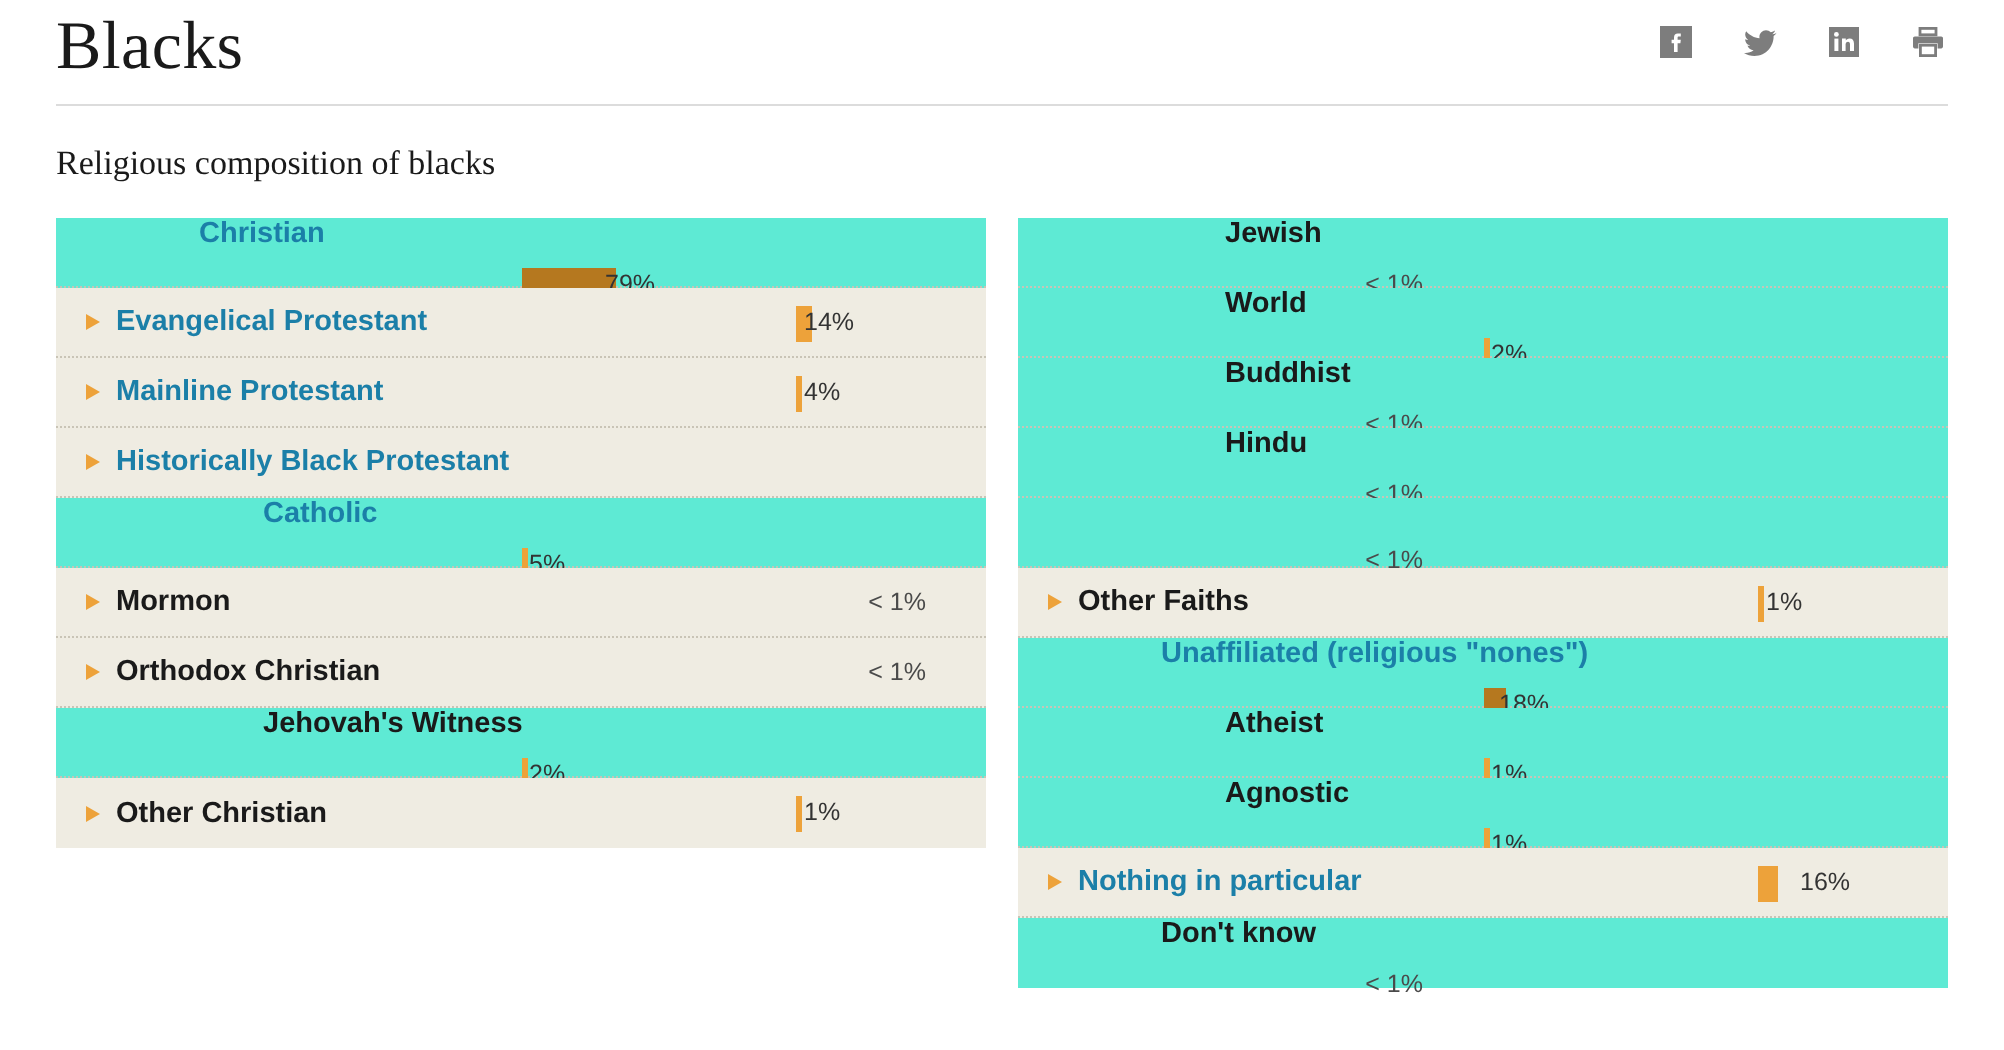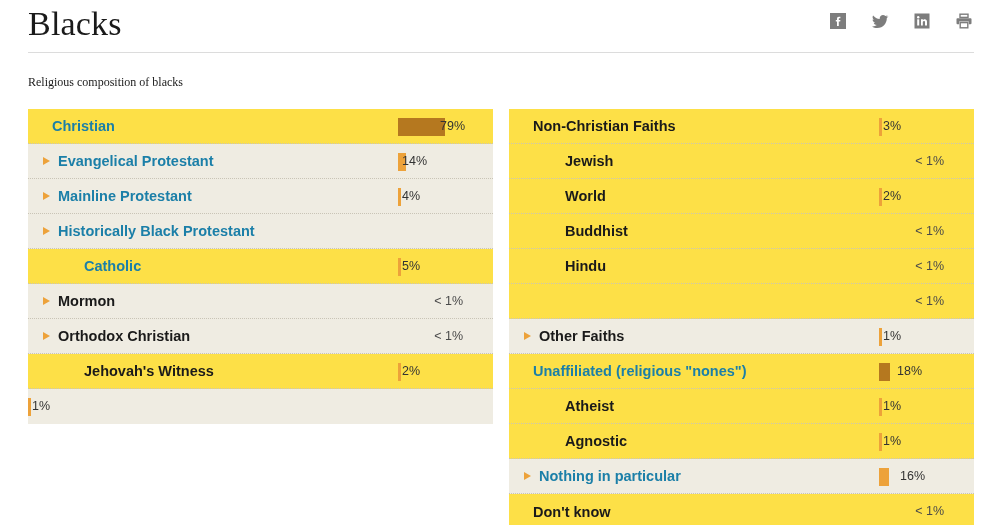--- a/index.html
+++ b/index.html
@@ -49,21 +49,21 @@
     display: block;
     cursor: pointer;
   }
   .social-icon svg { display: block; }
 
   
   #chart-subtitle {
     margin: 0;
     padding: 18px 28px 0 28px;
     font-family: "Liberation Serif", serif;
-    font-size: 12px;
+    font-size: 17px;
     font-weight: normal;
     color: #1a1a1a;
     line-height: 22px;
   }
 
   
   #chart-body {
     position: relative;
     margin: 16px 28px 0 28px;
     display: flex;
@@ -77,21 +77,21 @@
   
   .chart-row {
     position: relative;
     height: 35px;
     border-bottom: 1px dotted #c9c4b6;
     display: flex;
     align-items: center;
     box-sizing: border-box;
   }
   .chart-row.shaded { background: #efece2; }
-  .chart-row.plain  { background: #fde047; }
+  .chart-row.plain  { background: #5eead4; flex-direction: column; }
   .chart-row.no-rule { border-bottom: none; }
 
   .row-label-wrap {
     flex: 0 0 auto;
     display: flex;
     align-items: center;
     width: 370px;
     box-sizing: border-box;
     overflow: hidden;
   }
@@ -269,100 +269,94 @@
         <div class="row-label-wrap">
           <span class="expander no-arrow"></span>
           <span class="row-label static indent-2">Jehovah's Witness</span>
         </div>
         <div class="bar-zone">
           <div class="bar  hairline" style="width: 3px;"></div>
           <span class="bar-value inline" style="left: 0px;">2%</span>
         </div>
       </div>
       <div class="chart-row lvl-1 shaded no-rule">
+        <div class="row-label-wrap">
+          <span class="expander has-arrow"></span>
+          <span class="row-label static">Other Christian</span>
+        </div>
         <div class="bar-zone">
           <div class="bar  hairline" style="width: 3px;"></div>
           <span class="bar-value inline" style="left: 0px;">1%</span>
         </div>
       </div>
     </div>
   <div class="chart-column" id="right-column">
+      <div class="chart-row lvl-1 plain">
+        <div class="row-label-wrap">
+          <span class="expander no-arrow"></span>
+          <span class="row-label static indent-2">Jewish</span>
+        </div>
+        <div class="bar-zone">
+          <span class="bar-value faint">&lt; 1%</span>
+        </div>
+      </div>
+      <div class="chart-row lvl-1 plain">
+        <div class="row-label-wrap">
+          <span class="expander no-arrow"></span>
+          <span class="row-label static indent-2">World</span>
+        </div>
+        <div class="bar-zone">
+          <div class="bar  hairline" style="width: 3px;"></div>
+          <span class="bar-value inline" style="left: 0px;">2%</span>
+        </div>
+      </div>
+      <div class="chart-row lvl-1 plain">
+        <div class="row-label-wrap">
+          <span class="expander no-arrow"></span>
+          <span class="row-label static indent-2">Buddhist</span>
+        </div>
+        <div class="bar-zone">
+          <span class="bar-value faint">&lt; 1%</span>
+        </div>
+      </div>
+      <div class="chart-row lvl-1 plain">
+        <div class="row-label-wrap">
+          <span class="expander no-arrow"></span>
+          <span class="row-label static indent-2">Hindu</span>
+        </div>
+        <div class="bar-zone">
+          <span class="bar-value faint">&lt; 1%</span>
+        </div>
+      </div>
+      <div class="chart-row lvl-1 plain">
+        <div class="row-label-wrap">
+          <span class="expander no-arrow"></span>
+        </div>
+        <div class="bar-zone">
+          <span class="bar-value faint">&lt; 1%</span>
+        </div>
+      </div>
+      <div class="chart-row lvl-1 shaded">
+        <div class="row-label-wrap">
+          <span class="expander has-arrow"></span>
+          <span class="row-label static">Other Faiths</span>
+        </div>
+        <div class="bar-zone">
+          <div class="bar  hairline" style="width: 3px;"></div>
+          <span class="bar-value inline" style="left: 0px;">1%</span>
+        </div>
+      </div>
       <div class="chart-row lvl-0 plain">
         <div class="row-label-wrap">
           <span class="expander no-arrow"></span>
-          <span class="row-label static">Non-Christian Faiths</span>
-        </div>
-        <div class="bar-zone">
-          <div class="bar  hairline" style="width: 3px;"></div>
-          <span class="bar-value inline" style="left: 0px;">3%</span>
-        </div>
-      </div>
-      <div class="chart-row lvl-1 plain">
-        <div class="row-label-wrap">
-          <span class="expander no-arrow"></span>
-          <span class="row-label static indent-2">Jewish</span>
-        </div>
-        <div class="bar-zone">
-          <span class="bar-value faint">&lt; 1%</span>
-        </div>
-      </div>
-      <div class="chart-row lvl-1 plain">
-        <div class="row-label-wrap">
-          <span class="expander no-arrow"></span>
-          <span class="row-label static indent-2">World</span>
-        </div>
-        <div class="bar-zone">
-          <div class="bar  hairline" style="width: 3px;"></div>
-          <span class="bar-value inline" style="left: 0px;">2%</span>
-        </div>
-      </div>
-      <div class="chart-row lvl-1 plain">
-        <div class="row-label-wrap">
-          <span class="expander no-arrow"></span>
-          <span class="row-label static indent-2">Buddhist</span>
-        </div>
-        <div class="bar-zone">
-          <span class="bar-value faint">&lt; 1%</span>
-        </div>
-      </div>
-      <div class="chart-row lvl-1 plain">
-        <div class="row-label-wrap">
-          <span class="expander no-arrow"></span>
-          <span class="row-label static indent-2">Hindu</span>
-        </div>
-        <div class="bar-zone">
-          <span class="bar-value faint">&lt; 1%</span>
-        </div>
-      </div>
-      <div class="chart-row lvl-1 plain">
-        <div class="row-label-wrap">
-          <span class="expander no-arrow"></span>
-        </div>
-        <div class="bar-zone">
-          <span class="bar-value faint">&lt; 1%</span>
-        </div>
-      </div>
-      <div class="chart-row lvl-1 shaded">
-        <div class="row-label-wrap">
-          <span class="expander has-arrow"></span>
-          <span class="row-label static">Other Faiths</span>
-        </div>
-        <div class="bar-zone">
-          <div class="bar  hairline" style="width: 3px;"></div>
-          <span class="bar-value inline" style="left: 0px;">1%</span>
-        </div>
-      </div>
-      <div class="chart-row lvl-0 plain">
-        <div class="row-label-wrap">
-          <span class="expander no-arrow"></span>
           <span class="row-label link">Unaffiliated (religious "nones")</span>
         </div>
         <div class="bar-zone">
           <div class="bar parent" style="width: 11px;"></div>
-          <span class="bar-value inline" style="left: 14px;">18%</span>
+          <span class="bar-value inline" style="left: 4px;">18%</span>
         </div>
       </div>
       <div class="chart-row lvl-1 plain">
         <div class="row-label-wrap">
           <span class="expander no-arrow"></span>
           <span class="row-label static indent-2">Atheist</span>
         </div>
         <div class="bar-zone">
           <div class="bar  hairline" style="width: 3px;"></div>
           <span class="bar-value inline" style="left: 0px;">1%</span>

